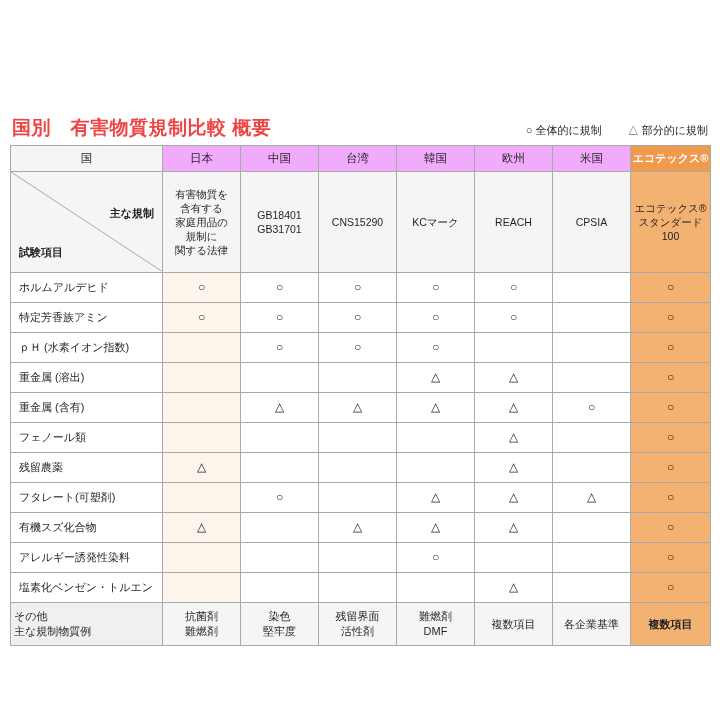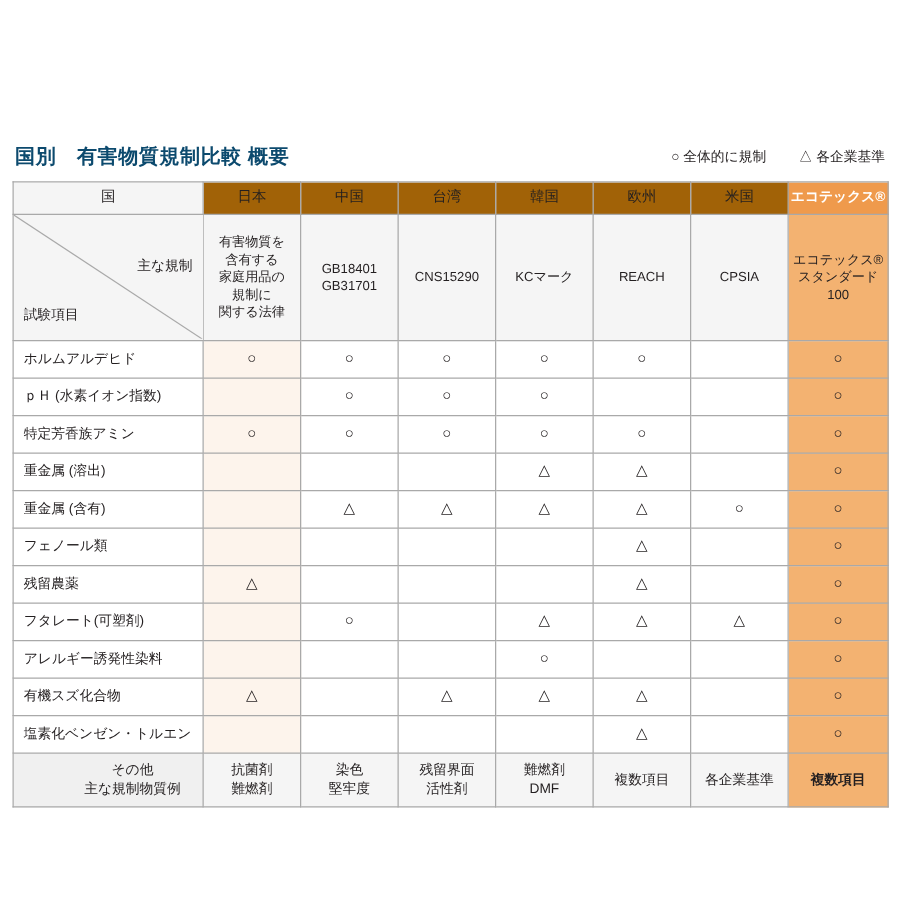--- a/index.html
+++ b/index.html
@@ -24,24 +24,24 @@
   .title-row {
     position: absolute;
     left: 12px;
     top: 115px;
     right: 12px;
     display: flex;
     align-items: flex-end;
     justify-content: space-between;
   }
   .doc-title {
-    font-size: 16px;
+    font-size: 19px;
     font-weight: bold;
     letter-spacing: 0.5px;
-    color: #0c4a6e;
+    color: #ef4444;
   }
   .legend {
     display: flex;
     gap: 26px;
     font-size: 11px;
     padding-bottom: 3px;
     color: #231f20;
   }
   .legend-item {
     white-space: nowrap;
@@ -65,21 +65,21 @@
     line-height: 1.35;
   }
   
   col.c-item   { width: 152px; }
   col.c-std    { width: 78px; }
   col.c-norm   { width: 78px; }
   col.c-oeko   { width: 80px; }
 
   .hdr-row td {
     height: 25px;
-    background: #a16207;
+    background: #f0abfc;
     font-size: 11.5px;
   }
   .hdr-row td.country-label {
     background: #f5f5f5;
   }
   .hdr-row td.oeko {
     background: #ef9a4c;
     color: #ffffff;
     font-weight: bold;
     font-size: 11px;
@@ -96,20 +96,21 @@
   }
   .sub-row td.oeko {
     background: #f3b271;
     color: #231f20;
     font-size: 10.5px;
   }
   .corner-inner {
     position: relative;
     width: 100%;
     height: 100%;
+    font-weight: bold;
   }
   .corner-diag {
     position: absolute;
     inset: 0;
     pointer-events: none;
   }
   .corner-top {
     position: absolute;
     right: 8px;
     top: 34px;
@@ -141,41 +142,40 @@
   .mark {
     font-size: 12px;
     line-height: 1;
   }
   .last-row td {
     height: 42px;
     background: #f5f5f5;
     font-size: 11px;
   }
   .last-row td.rowlabel {
-    text-align: center;
+    text-align: left;
     font-size: 11px;
     background: #f0f0f0;
-    padding-left: 39px;
   }
   .last-row td.oeko {
     background: #f3b271;
     font-weight: bold;
   }
   .cellwrap { padding: 2px 3px; }
 </style>
 </head>
 <body>
 
 <div class="page">
 
   <div class="title-row">
     <div class="doc-title">国別　有害物質規制比較 概要</div>
     <div class="legend">
       <span class="legend-item">○ 全体的に規制</span>
-      <span class="legend-item">△ 各企業基準</span>
+      <span class="legend-item">△ 部分的に規制</span>
     </div>
   </div>
 
   <table class="matrix">
     <colgroup>
       <col class="c-item">
       <col class="c-std">
       <col class="c-norm">
       <col class="c-norm">
       <col class="c-norm">
@@ -230,40 +230,40 @@
           <td class="rowlabel">ホルムアルデヒド</td>
           <td class="jp"><span class="mark">○</span></td>
           <td><span class="mark">○</span></td>
           <td><span class="mark">○</span></td>
           <td><span class="mark">○</span></td>
           <td><span class="mark">○</span></td>
           <td></td>
           <td class="oeko"><span class="mark">○</span></td>
         </tr>
         <tr class="data-row">
-          <td class="rowlabel">ｐＨ (水素イオン指数)</td>
-          <td class="jp"></td>
-          <td><span class="mark">○</span></td>
-          <td><span class="mark">○</span></td>
-          <td><span class="mark">○</span></td>
-          <td></td>
-          <td></td>
-          <td class="oeko"><span class="mark">○</span></td>
-        </tr>
-        <tr class="data-row">
           <td class="rowlabel">特定芳香族アミン</td>
           <td class="jp"><span class="mark">○</span></td>
           <td><span class="mark">○</span></td>
           <td><span class="mark">○</span></td>
           <td><span class="mark">○</span></td>
           <td><span class="mark">○</span></td>
           <td></td>
           <td class="oeko"><span class="mark">○</span></td>
         </tr>
         <tr class="data-row">
+          <td class="rowlabel">ｐＨ (水素イオン指数)</td>
+          <td class="jp"></td>
+          <td><span class="mark">○</span></td>
+          <td><span class="mark">○</span></td>
+          <td><span class="mark">○</span></td>
+          <td></td>
+          <td></td>
+          <td class="oeko"><span class="mark">○</span></td>
+        </tr>
+        <tr class="data-row">
           <td class="rowlabel">重金属 (溶出)</td>
           <td class="jp"></td>
           <td></td>
           <td></td>
           <td><span class="mark">△</span></td>
           <td><span class="mark">△</span></td>
           <td></td>
           <td class="oeko"><span class="mark">○</span></td>
         </tr>
         <tr class="data-row">
@@ -300,36 +300,36 @@
           <td class="rowlabel">フタレート(可塑剤)</td>
           <td class="jp"></td>
           <td><span class="mark">○</span></td>
           <td></td>
           <td><span class="mark">△</span></td>
           <td><span class="mark">△</span></td>
           <td><span class="mark">△</span></td>
           <td class="oeko"><span class="mark">○</span></td>
         </tr>
         <tr class="data-row">
-          <td class="rowlabel">アレルギー誘発性染料</td>
-          <td class="jp"></td>
-          <td></td>
-          <td></td>
-          <td><span class="mark">○</span></td>
-          <td></td>
-          <td></td>
-          <td class="oeko"><span class="mark">○</span></td>
-        </tr>
-        <tr class="data-row">
           <td class="rowlabel">有機スズ化合物</td>
           <td class="jp"><span class="mark">△</span></td>
           <td></td>
           <td><span class="mark">△</span></td>
           <td><span class="mark">△</span></td>
           <td><span class="mark">△</span></td>
+          <td></td>
+          <td class="oeko"><span class="mark">○</span></td>
+        </tr>
+        <tr class="data-row">
+          <td class="rowlabel">アレルギー誘発性染料</td>
+          <td class="jp"></td>
+          <td></td>
+          <td></td>
+          <td><span class="mark">○</span></td>
+          <td></td>
           <td></td>
           <td class="oeko"><span class="mark">○</span></td>
         </tr>
         <tr class="data-row">
           <td class="rowlabel">塩素化ベンゼン・トルエン</td>
           <td class="jp"></td>
           <td></td>
           <td></td>
           <td></td>
           <td><span class="mark">△</span></td>

